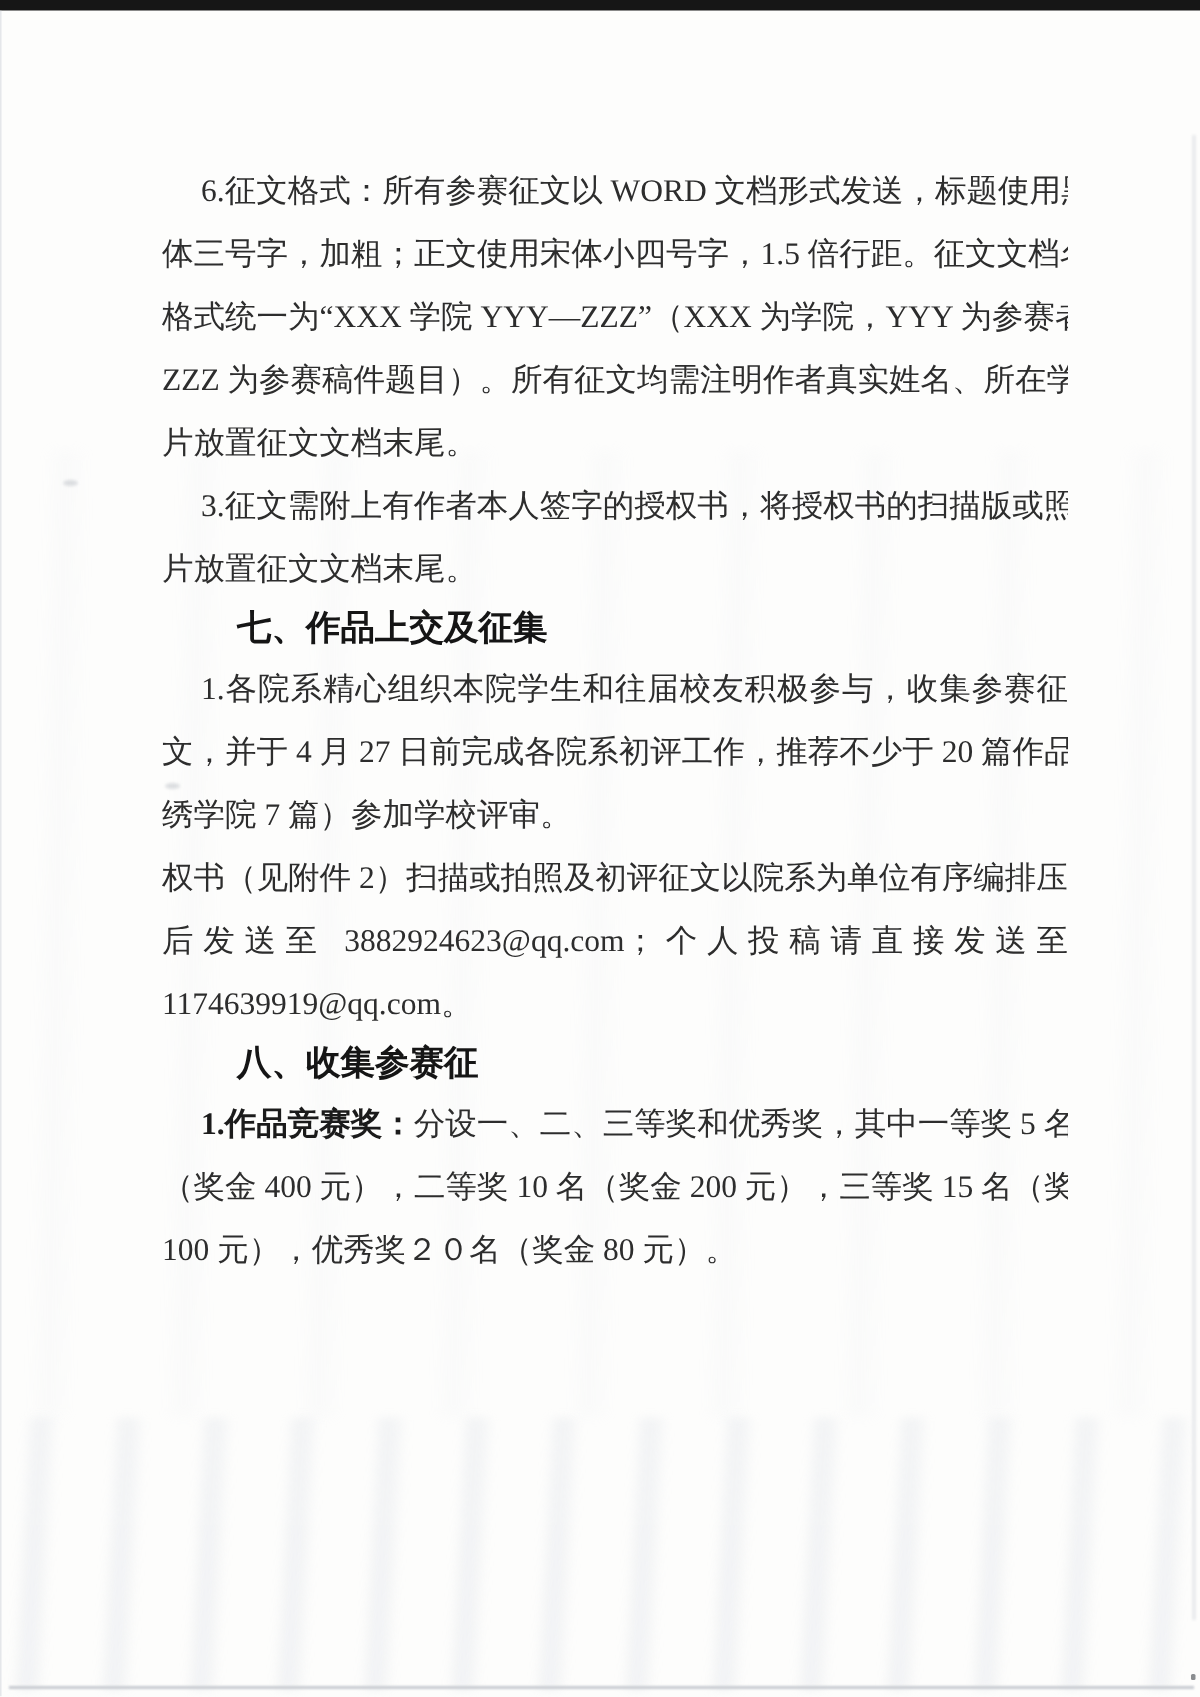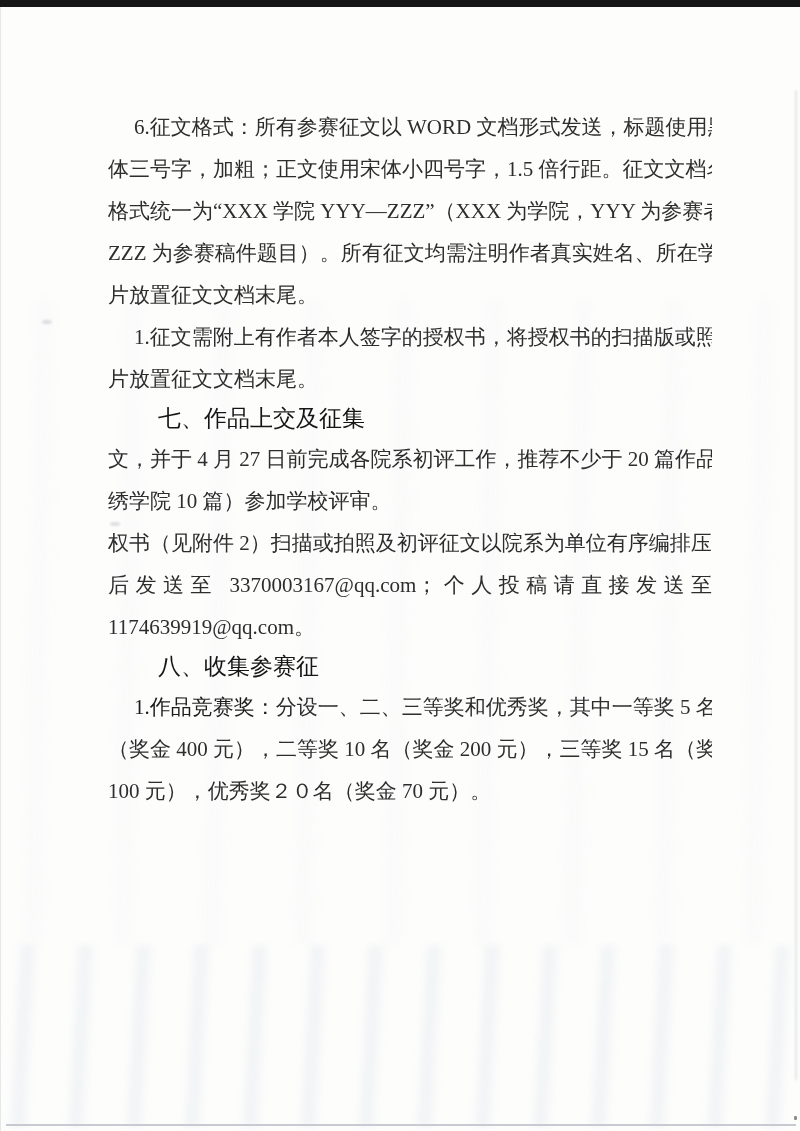--- a/index.html
+++ b/index.html
@@ -21,25 +21,25 @@
     height:42px;line-height:42px;
     font-size:21px;color:#2d2d2d;
     text-align:justify;text-align-last:justify;
     text-justify:inter-character;
     overflow:hidden;white-space:nowrap;
   }
   .line.last{text-align-last:left;}
   .line.indent{padding-left:26px;}
   .heading{
     height:38px;line-height:38px;
-    font-size:23px;font-weight:normal;color:#151515;
+    font-size:23px;font-weight:bold;color:#151515;
     padding-left:50px;
     text-align-last:left;white-space:nowrap;overflow:hidden;
   }
-  .b{font-weight:normal;color:#1b1b1b;}
+  .b{font-weight:bold;color:#1b1b1b;}
   .streaks-low{
     position:absolute;left:0;top:945px;width:800px;height:182px;
     background:repeating-linear-gradient(93deg,
       rgba(230,233,237,0) 0px, rgba(230,233,237,0) 16px,
       rgba(219,223,230,0.55) 24px, rgba(219,223,230,0.55) 30px,
       rgba(240,242,245,0) 40px, rgba(240,242,245,0) 58px);
     filter:blur(3px);opacity:.55;
   }
   .streaks-mid{
     position:absolute;left:0;top:300px;width:800px;height:645px;
@@ -79,38 +79,39 @@
 <div class="streaks-mid"></div>
 <div class="streaks-low"></div>
 
 <div class="doc">
   <div class="line indent">6.征文格式：所有参赛征文以 WORD 文档形式发送，标题使用黑</div>
   <div class="line">体三号字，加粗；正文使用宋体小四号字，1.5 倍行距。征文文档名</div>
   <div class="line">格式统一为“XXX 学院 YYY—ZZZ”（XXX 为学院，YYY 为参赛者姓名，</div>
   <div class="line">ZZZ 为参赛稿件题目）。所有征文均需注明作者真实姓名、所在学院、</div>
   <div class="line last">片放置征文文档末尾。</div>
 
-  <div class="line indent">1.征文需附上有作者本人签字的授权书，将授权书的扫描版或照</div>
+  <div class="line indent">3.征文需附上有作者本人签字的授权书，将授权书的扫描版或照</div>
   <div class="line last">片放置征文文档末尾。</div>
 
   <div class="heading">七、作品上交及征集</div>
 
+  <div class="line indent">1.各院系精心组织本院学生和往届校友积极参与，收集参赛征</div>
   <div class="line">文，并于 4 月 27 日前完成各院系初评工作，推荐不少于 20 篇作品（湘</div>
-  <div class="line last">绣学院 10 篇）参加学校评审。</div>
+  <div class="line last">绣学院 7 篇）参加学校评审。</div>
 
   <div class="line">权书（见附件 2）扫描或拍照及初评征文以院系为单位有序编排压缩</div>
-  <div class="line">后发送至 3370003167@qq.com；个人投稿请直接发送至</div>
+  <div class="line">后发送至 3882924623@qq.com；个人投稿请直接发送至</div>
   <div class="line last">1174639919@qq.com。</div>
 
 
   <div class="heading">八、收集参赛征</div>
 
   <div class="line indent"><span class="b">1.作品竞赛奖：</span><span>分设一、二、三等奖和优秀奖，其中一等奖 5 名</span></div>
   <div class="line">（奖金 400 元），二等奖 10 名（奖金 200 元），三等奖 15 名（奖金</div>
-  <div class="line last">100 元），优秀奖２０名（奖金 70 元）。</div>
+  <div class="line last">100 元），优秀奖２０名（奖金 80 元）。</div>
 </div>
 
 <div class="smudge s1"></div>
 <div class="smudge s2"></div>
 <div class="left-shadow"></div>
 <div class="right-shadow"></div>
 <div class="bottom-edge"></div>
 <div class="speck"></div>
 
 </body></html>

